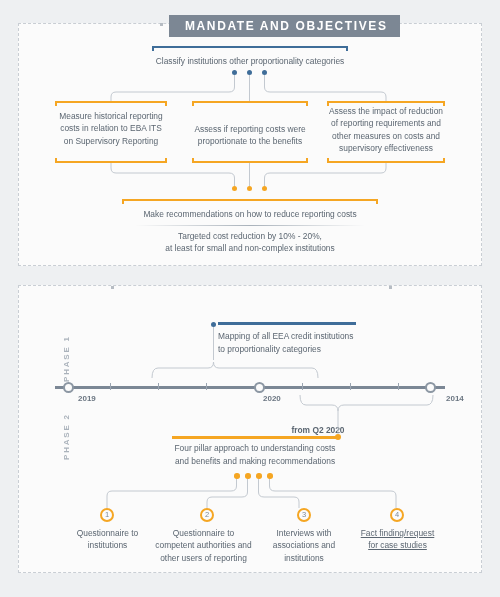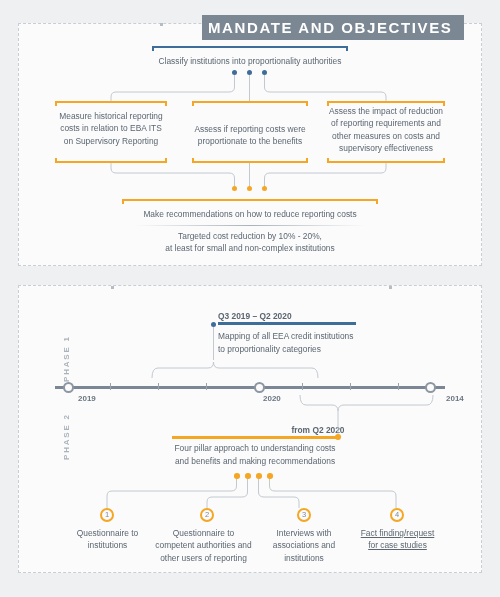--- a/index.html
+++ b/index.html
@@ -20,27 +20,26 @@
     box-sizing:border-box;
   }
   #panel-mandate{left:18px;top:23px;width:464px;height:243px;}
   #panel-timeline{left:18px;top:285px;width:464px;height:288px;}
 
   
   .sec-badge{
     position:absolute;
     background:#7c8794;
     color:#ffffff;
-    font-size:15px;
+    font-size:12px;
     font-weight:bold;
     letter-spacing:1.6px;
-    padding:4px 12px 4px 6px;
+    padding:4px 12px 4px 16px;
     white-space:nowrap;
     z-index:6;
-    margin-left:33px;
   }
   #badge-mandate{left:169px;top:15px;}
   #badge-timeline{left:120px;top:278px;}
   .badge-dot{
     position:absolute;width:3px;height:3px;background:#b6bcc3;top:23px;z-index:6;
   }
   #badge-mdot-l{left:160px;}
   #badge-mdot-r{left:339px;}
   .badge-dot.t{top:286px;}
   #badge-tdot-l{left:111px;}
@@ -121,21 +120,21 @@
 
 <div class="stage">
 
   <div class="panel" id="panel-mandate"></div>
 
   <div class="badge-dot" id="badge-mdot-l"></div>
   <div class="badge-dot" id="badge-mdot-r"></div>
   <div class="sec-badge" id="badge-mandate">MANDATE AND OBJECTIVES</div>
 
   <div class="bracket blue" style="left:152px;top:46px;width:196px;"></div>
-  <div class="txt" id="classify-text" style="left:140px;top:55px;width:220px;">Classify institutions into proportionality authorities</div>
+  <div class="txt" id="classify-text" style="left:140px;top:55px;width:220px;">Classify institutions other proportionality categories</div>
 
   <div class="dot blue" style="left:232px;top:70px;width:5px;height:5px;"></div>
   <div class="dot blue" style="left:247px;top:70px;width:5px;height:5px;"></div>
   <div class="dot blue" style="left:262px;top:70px;width:5px;height:5px;"></div>
 
   <div class="bracket orange" style="left:55px;top:101px;width:112px;"></div>
   <div class="bracket orange down" style="left:55px;top:158px;width:112px;"></div>
   <div class="txt" style="left:50px;top:110px;width:122px;">Measure historical reporting
 costs in relation to EBA ITS
 on Supervisory Reporting</div>
@@ -164,21 +163,20 @@
 
   <div class="panel" id="panel-timeline"></div>
 
   <div class="badge-dot t" id="badge-tdot-l"></div>
   <div class="badge-dot t" id="badge-tdot-r"></div>
 
   <div class="phase-label" style="left:62px;top:382px;">PHASE 1</div>
   <div class="phase-label" style="left:62px;top:460px;">PHASE 2</div>
 
   <div class="dot blue" style="left:211px;top:322px;width:5px;height:5px;"></div>
-  <div class="txt bold" style="left:218px;top:310px;width:160px;text-align:left;">Q3 2019 – Q2 2020</div>
   <div class="bar blue" style="left:218px;top:322px;width:138px;"></div>
   <div class="txt" style="left:218px;top:330px;width:180px;text-align:left;line-height:13px;">Mapping of all EEA credit institutions
 to proportionality categories</div>
 
   <div id="axis"></div>
   <div class="axis-tick" style="left:110px;top:383px;"></div>
   <div class="axis-tick" style="left:158px;top:383px;"></div>
   <div class="axis-tick" style="left:206px;top:383px;"></div>
   <div class="axis-tick" style="left:302px;top:383px;"></div>
   <div class="axis-tick" style="left:350px;top:383px;"></div>

